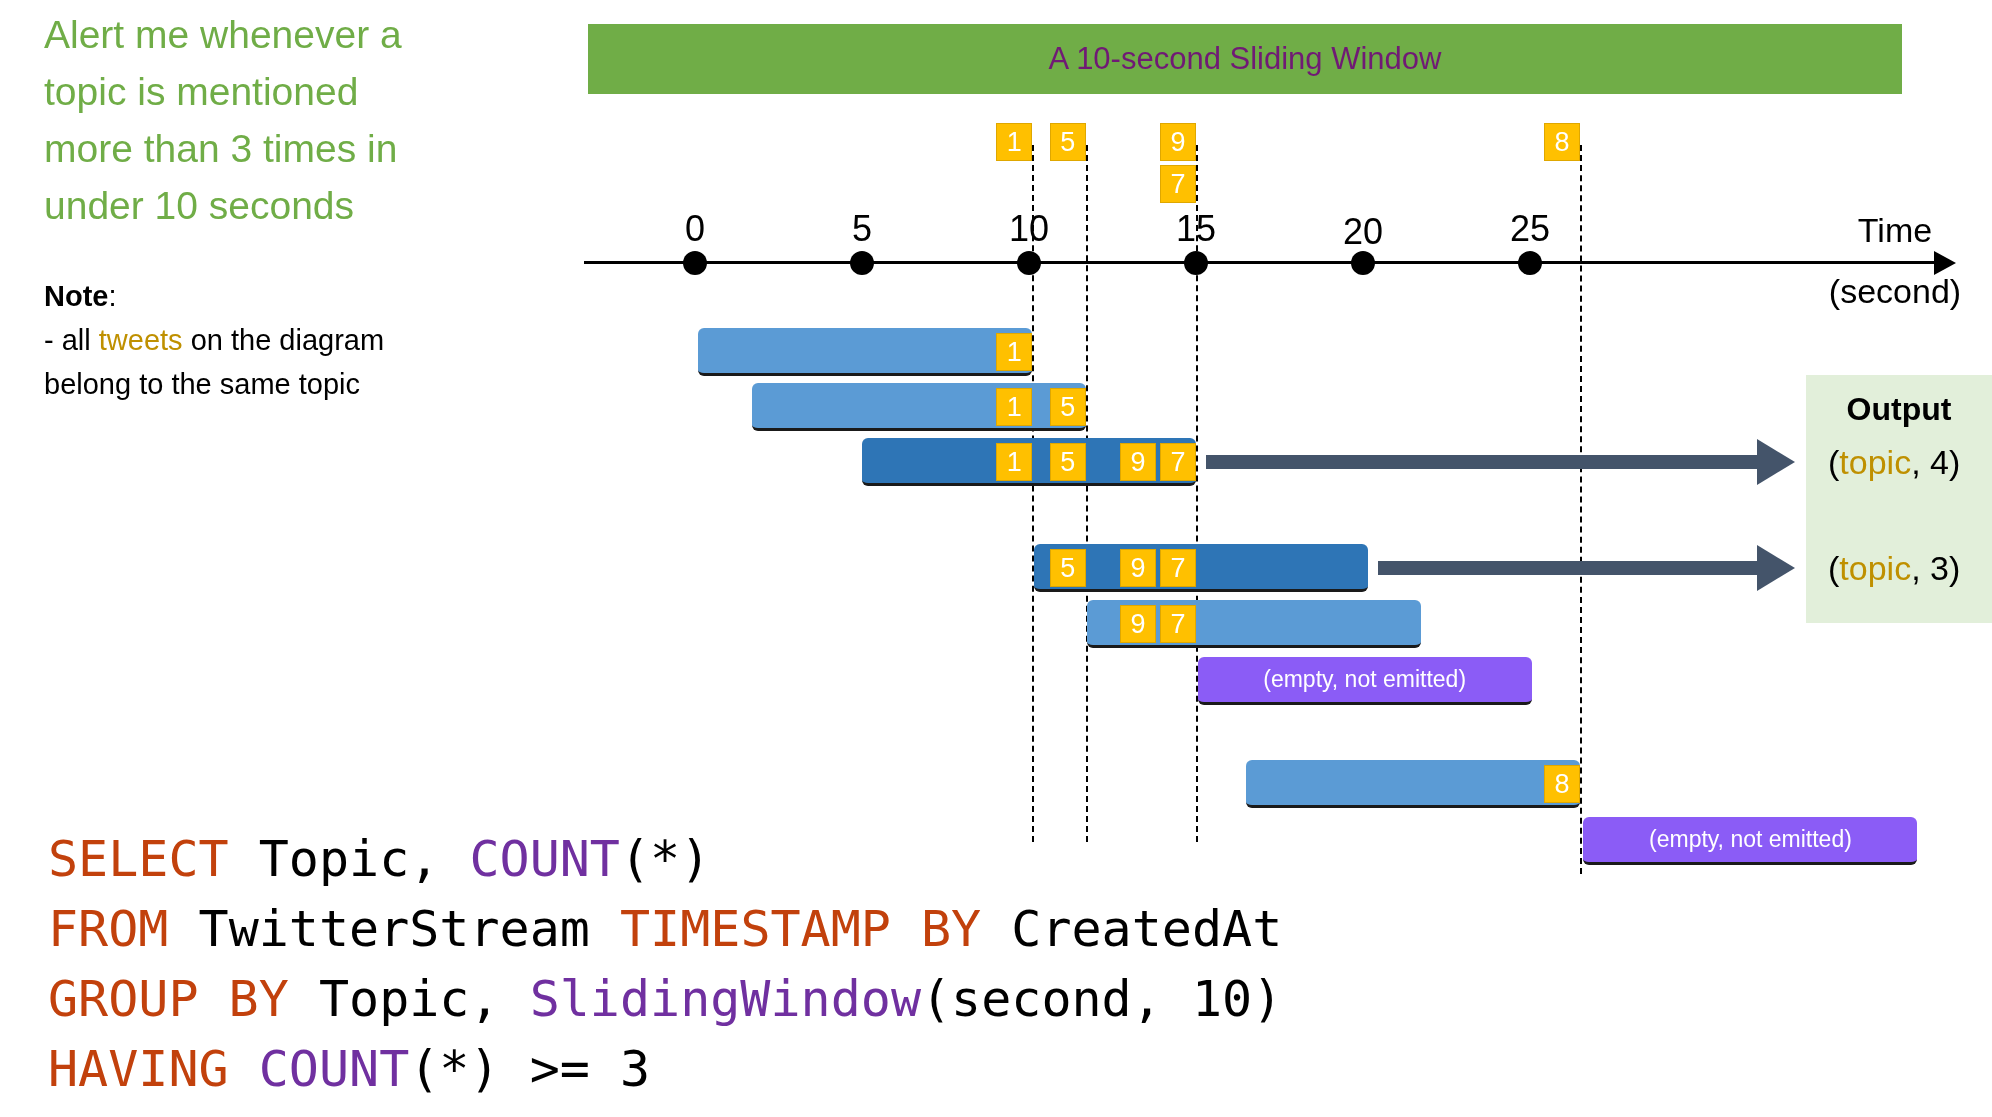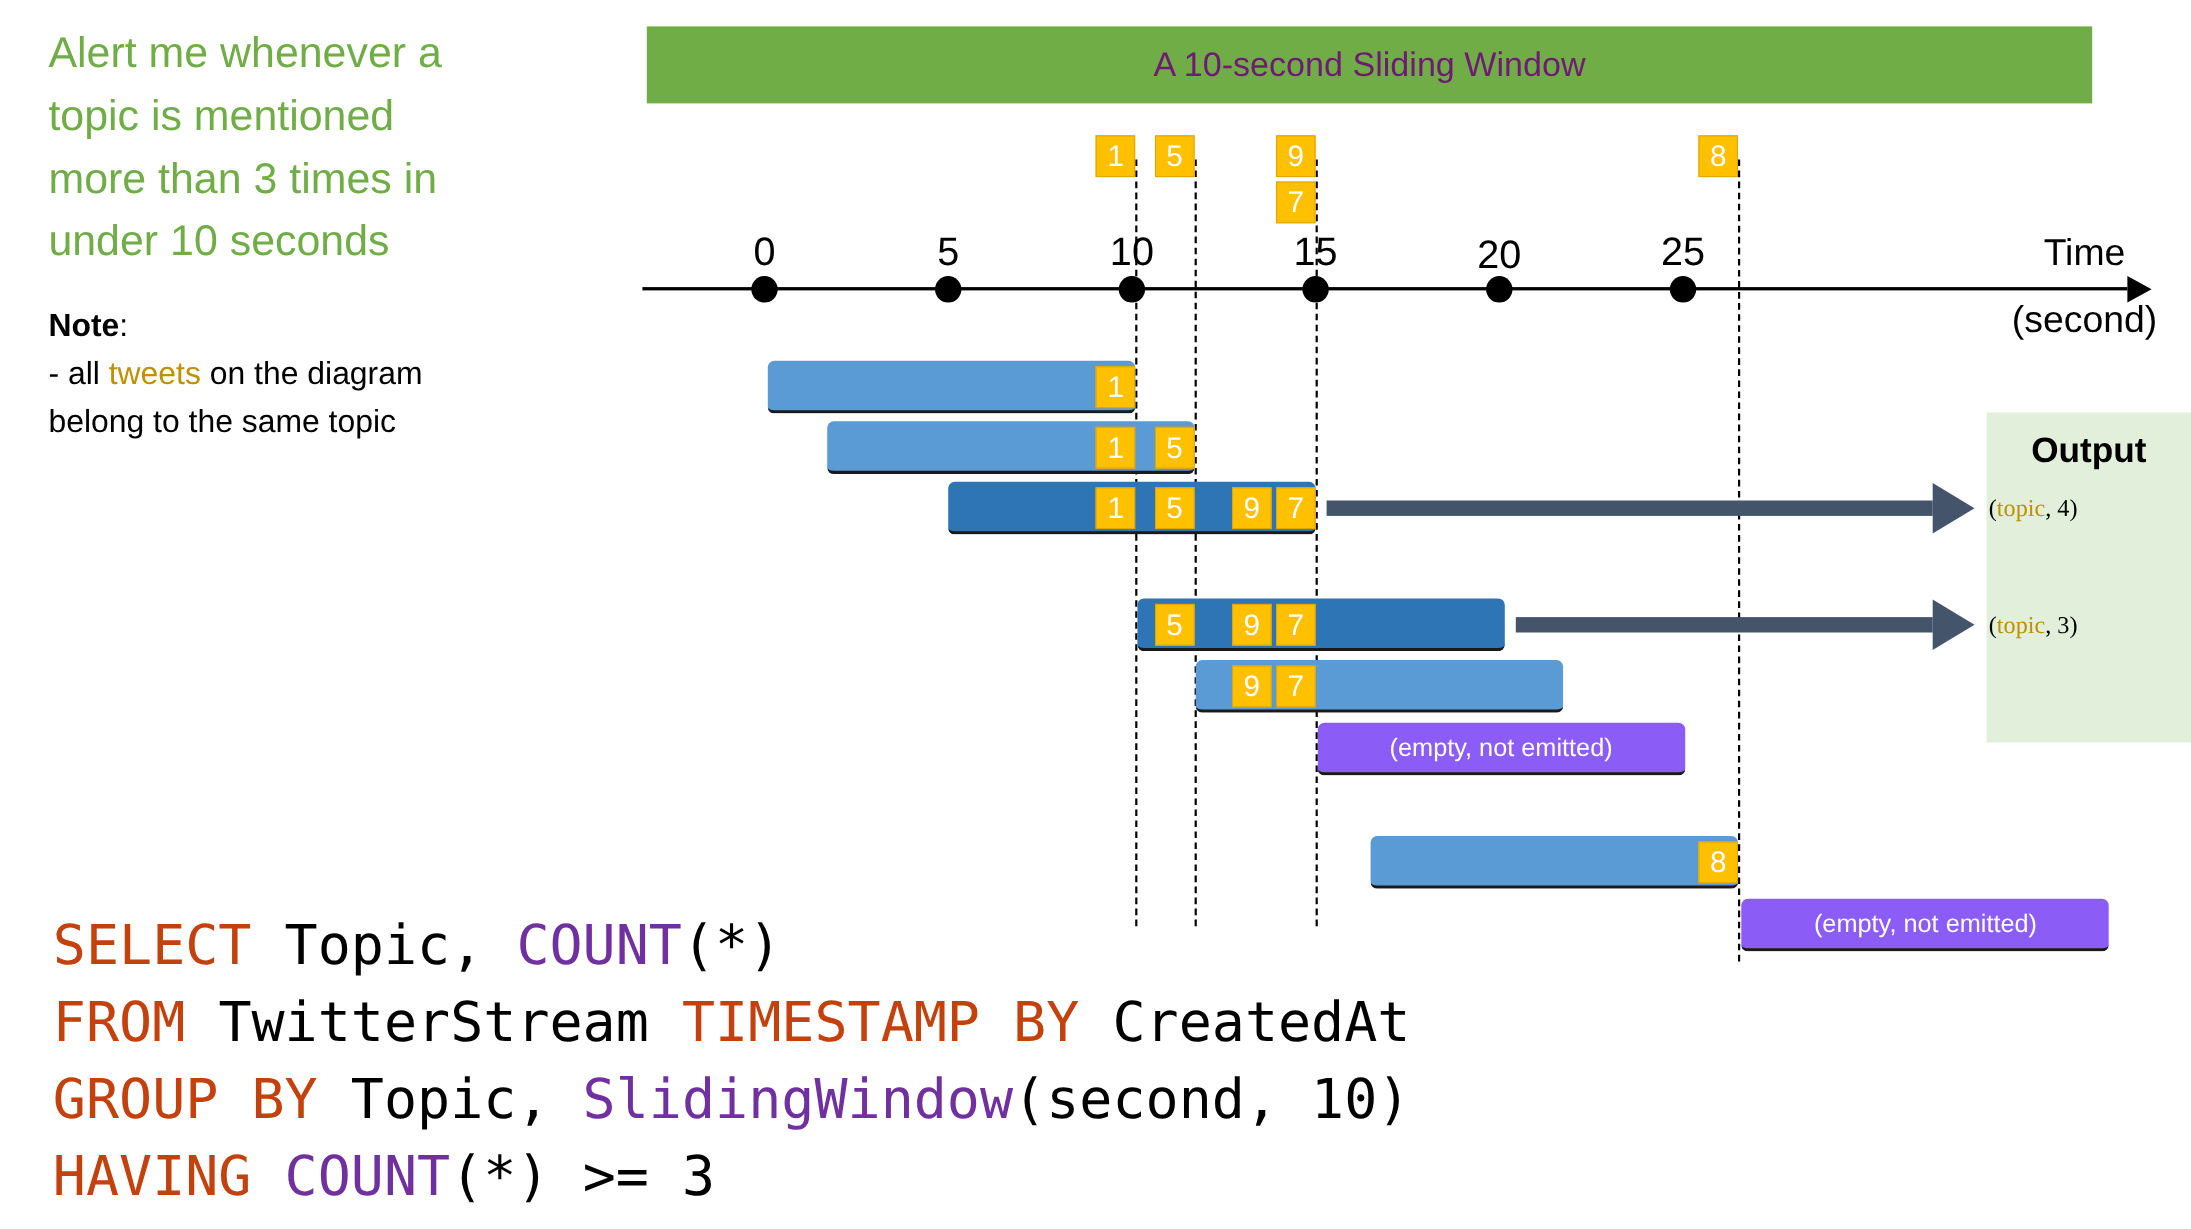--- a/index.html
+++ b/index.html
@@ -1,21 +1,21 @@
 <!DOCTYPE html>
 <html><head>
 <meta charset="utf-8">
 <style>
   * { margin:0; padding:0; box-sizing:border-box; }
   html,body { background:#fff; }
   body { width:1992px; height:1117px; overflow:hidden; font-family:"Liberation Sans", sans-serif; color:#000; }
   #stage { position:relative; width:1992px; height:1117px; background:#fff; }
   #stage > div { position:absolute; }
 
-  .callout { left:44px; top:20px; width:480px; font-size:39px; line-height:57px; color:#70AD47; }
+  .callout { left:44px; top:6px; width:480px; font-size:39px; line-height:57px; color:#70AD47; }
   .note { left:44px; top:274px; width:440px; font-size:29px; line-height:44px; color:#000; }
   .note .bold { font-weight:bold; }
   .hl { color:#BF9000; }
 
   .banner { left:588px; top:24px; width:1314px; height:70px; background:#70AD47; color:#701a75;
             font-size:31px; line-height:70px; text-align:center; }
 
   .axis-line { height:3px; background:#000; }
   .axis-arrow { width:0; height:0; border-left:22px solid #000;
                 border-top:12px solid transparent; border-bottom:12px solid transparent; }
@@ -33,23 +33,23 @@
   .win.light { background:#5B9BD5; }
   .win.dark  { background:#2E75B6; }
   .win.gray  { background:#8b5cf6; }
   .win-label { position:absolute; left:0; right:0; top:0; bottom:3px; color:#fff; font-size:23px;
                line-height:45px; text-align:center; }
 
   .arrow-shaft { height:14px; background:#44546A; }
   .arrow-head { width:0; height:0; border-left:38px solid #44546A;
                 border-top:23px solid transparent; border-bottom:23px solid transparent; }
 
-  .output-box { left:1806px; top:375px; width:186px; height:300px; background:#E2EFDA; }
+  .output-box { left:1806px; top:375px; width:186px; height:248px; background:#E2EFDA; }
   .output-heading { padding-top:16px; text-align:center; font-size:32px; font-weight:bold; color:#000; }
-  .output-entry { position:absolute; left:2px; font-size:22px; white-space:nowrap; transform:translateY(-50%);font-family:Liberation Serif, serif; }
+  .output-entry { position:absolute; left:22px; font-size:34px; white-space:nowrap; transform:translateY(-50%); }
 
   .sql { left:48px; top:824px; font-family:"DejaVu Sans Mono","Liberation Mono",monospace;
          font-size:50px; line-height:70px; white-space:nowrap; }
   .sql .kw { color:#c2410c; }
   .sql .fn { color:#7030A0; }
 </style>
 </head>
 <body>
 
 <div id="stage">

